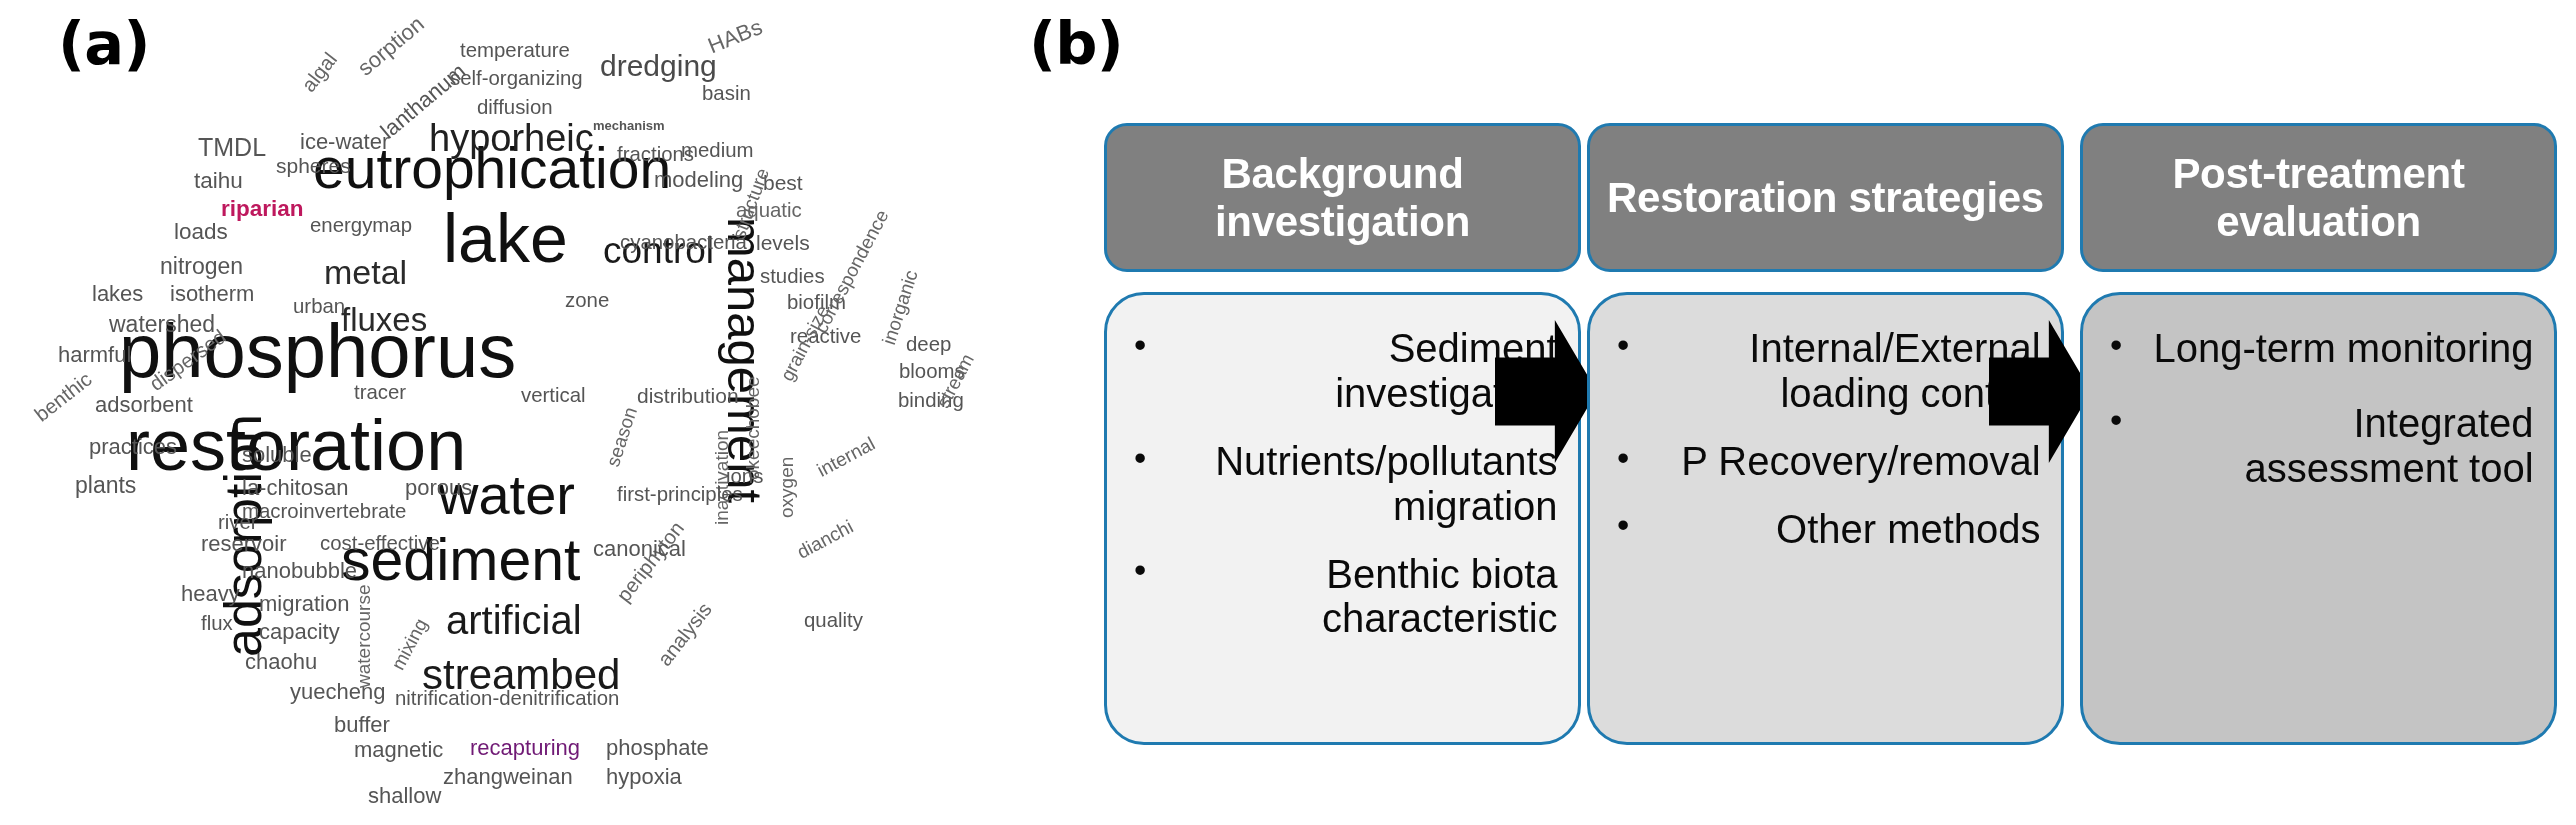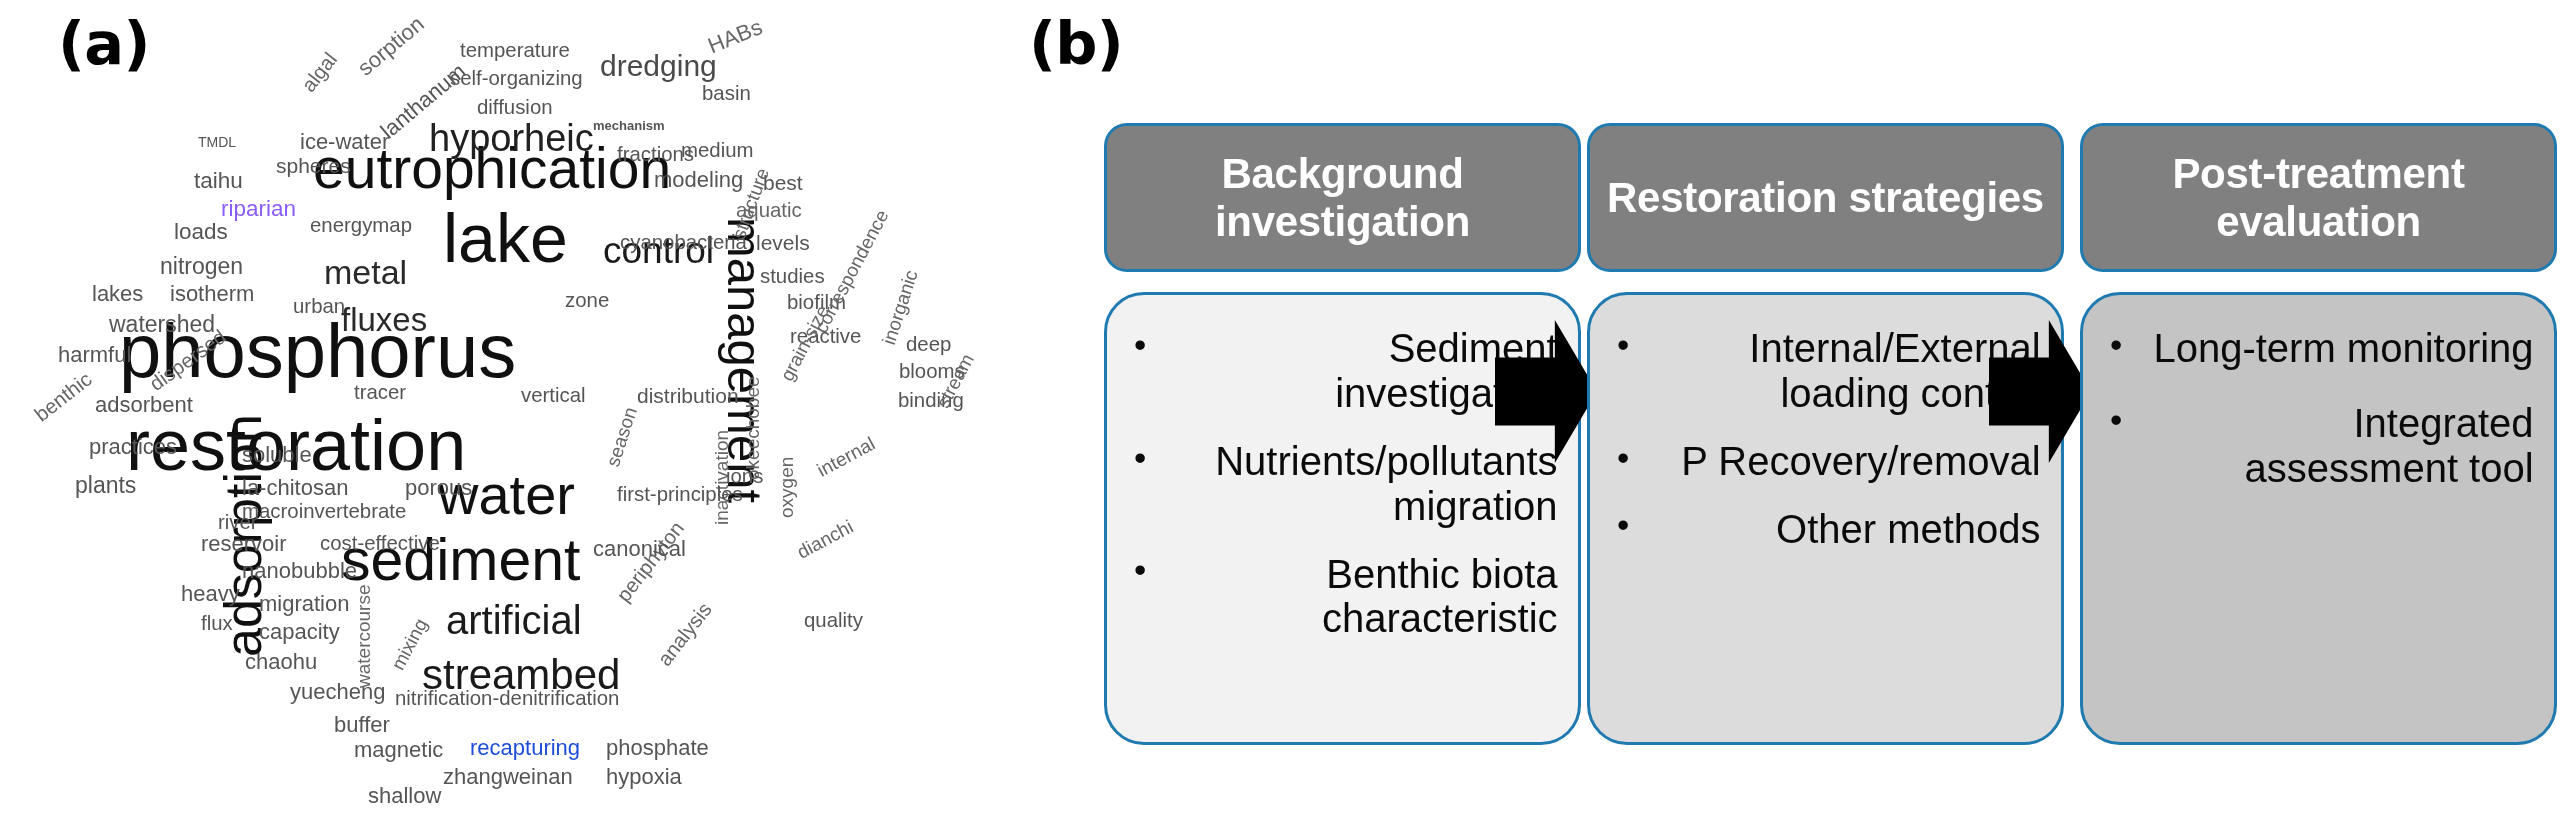--- a/index.html
+++ b/index.html
@@ -139,23 +139,23 @@
       <span class="wc-word" style="left: 217px; top: 657px; font-size: 52px; font-weight: 400; color: rgb(16, 16, 16); transform: rotate(-90deg);">adsorption</span>
       <span class="wc-word" style="left: 769px; top: 217px; font-size: 49px; font-weight: 400; color: rgb(16, 16, 16); transform: rotate(90deg);">management</span>
       <span class="wc-word" style="left: 422px; top: 654px; font-size: 42px; font-weight: 400; color: rgb(26, 26, 26);">streambed</span>
       <span class="wc-word" style="left: 446px; top: 600px; font-size: 40px; font-weight: 400; color: rgb(26, 26, 26);">artificial</span>
       <span class="wc-word" style="left: 603px; top: 232px; font-size: 37px; font-weight: 400; color: rgb(26, 26, 26);">control</span>
       <span class="wc-word" style="left: 429px; top: 119px; font-size: 38px; font-weight: 400; color: rgb(32, 32, 32);">hyporheic</span>
       <span class="wc-word" style="left: 324px; top: 255px; font-size: 34px; font-weight: 400; color: rgb(42, 42, 42);">metal</span>
       <span class="wc-word" style="left: 341px; top: 303px; font-size: 33px; font-weight: 400; color: rgb(42, 42, 42);">fluxes</span>
       <span class="wc-word" style="left: 160px; top: 255px; font-size: 23px; font-weight: 400; color: rgb(85, 85, 85);">nitrogen</span>
       <span class="wc-word" style="left: 174px; top: 221px; font-size: 22.5px; font-weight: 400; color: rgb(85, 85, 85);">loads</span>
-      <span class="wc-word" style="left: 221px; top: 198px; font-size: 22.5px; font-weight: 400; color: #8b5cf6;">riparian</span>
+      <span class="wc-word" style="left: 221px; top: 198px; font-size: 22.5px; font-weight: 700; color: #be185d;">riparian</span>
       <span class="wc-word" style="left: 194px; top: 170px; font-size: 22.5px; font-weight: 400; color: rgb(85, 85, 85);">taihu</span>
-      <span class="wc-word" style="left: 198px; top: 135px; font-size: 14px; font-weight: 400; color: rgb(85, 85, 85); text-align: right;">TMDL</span>
+      <span class="wc-word" style="left: 198px; top: 135px; font-size: 25px; font-weight: 400; color: rgb(85, 85, 85); text-align: right;">TMDL</span>
       <span class="wc-word" style="left: 276px; top: 155px; font-size: 21px; font-weight: 400; color: rgb(85, 85, 85);">spheres</span>
       <span class="wc-word" style="left: 300px; top: 131px; font-size: 22px; font-weight: 400; color: rgb(85, 85, 85);">ice-water</span>
       <span class="wc-word" style="left: 298px; top: 83px; font-size: 20.4px; font-weight: 400; color: rgb(102, 102, 102); transform: rotate(-52deg);">algal</span>
       <span class="wc-word" style="left: 354px; top: 63px; font-size: 22px; font-weight: 400; color: rgb(102, 102, 102); transform: rotate(-40deg);">sorption</span>
       <span class="wc-word" style="left: 377px; top: 126px; font-size: 22px; font-weight: 400; color: rgb(85, 85, 85); transform: rotate(-40deg);">lanthanum</span>
       <span class="wc-word" style="left: 460px; top: 40px; font-size: 20.4px; font-weight: 400; color: rgb(85, 85, 85);">temperature</span>
       <span class="wc-word" style="left: 450px; top: 68px; font-size: 20.4px; font-weight: 400; color: rgb(85, 85, 85);">self-organizing</span>
       <span class="wc-word" style="left: 477px; top: 97px; font-size: 20.4px; font-weight: 400; color: rgb(85, 85, 85);">diffusion</span>
       <span class="wc-word" style="left: 600px; top: 51px; font-size: 30px; font-weight: 400; color: rgb(74, 74, 74);">dredging</span>
       <span class="wc-word" style="left: 705px; top: 37px; font-size: 22px; font-weight: 400; color: rgb(102, 102, 102); transform: rotate(-22deg);">HABs</span>
@@ -218,21 +218,21 @@
       <span class="wc-word" style="left: 259px; top: 593px; font-size: 22px; font-weight: 400; color: rgb(85, 85, 85);">migration</span>
       <span class="wc-word" style="left: 201px; top: 613px; font-size: 20.4px; font-weight: 400; color: rgb(85, 85, 85);">flux</span>
       <span class="wc-word" style="left: 259px; top: 621px; font-size: 22px; font-weight: 400; color: rgb(85, 85, 85);">capacity</span>
       <span class="wc-word" style="left: 245px; top: 651px; font-size: 22px; font-weight: 400; color: rgb(85, 85, 85);">chaohu</span>
       <span class="wc-word" style="left: 354px; top: 688px; font-size: 19px; font-weight: 400; color: rgb(102, 102, 102); transform: rotate(-90deg);">watercourse</span>
       <span class="wc-word" style="left: 388px; top: 664px; font-size: 19px; font-weight: 400; color: rgb(102, 102, 102); transform: rotate(-62deg);">mixing</span>
       <span class="wc-word" style="left: 290px; top: 681px; font-size: 22px; font-weight: 400; color: rgb(85, 85, 85);">yuecheng</span>
       <span class="wc-word" style="left: 395px; top: 688px; font-size: 20.4px; font-weight: 400; color: rgb(85, 85, 85);">nitrification-denitrification</span>
       <span class="wc-word" style="left: 334px; top: 714px; font-size: 22px; font-weight: 400; color: rgb(85, 85, 85);">buffer</span>
       <span class="wc-word" style="left: 354px; top: 739px; font-size: 22px; font-weight: 400; color: rgb(85, 85, 85);">magnetic</span>
-      <span class="wc-word" style="left: 470px; top: 737px; font-size: 22px; font-weight: 400; color: #1d4ed8;">recapturing</span>
+      <span class="wc-word" style="left: 470px; top: 737px; font-size: 22px; font-weight: 400; color: #701a75;">recapturing</span>
       <span class="wc-word" style="left: 606px; top: 737px; font-size: 22px; font-weight: 400; color: rgb(85, 85, 85);">phosphate</span>
       <span class="wc-word" style="left: 443px; top: 766px; font-size: 22px; font-weight: 400; color: rgb(85, 85, 85);">zhangweinan</span>
       <span class="wc-word" style="left: 606px; top: 766px; font-size: 22px; font-weight: 400; color: rgb(85, 85, 85);">hypoxia</span>
       <span class="wc-word" style="left: 368px; top: 785px; font-size: 22px; font-weight: 400; color: rgb(85, 85, 85);">shallow</span>
     </div>
 
   <div id="label-b" class="panel-label">(b)</div>
 
   <div id="flowchart">
 

